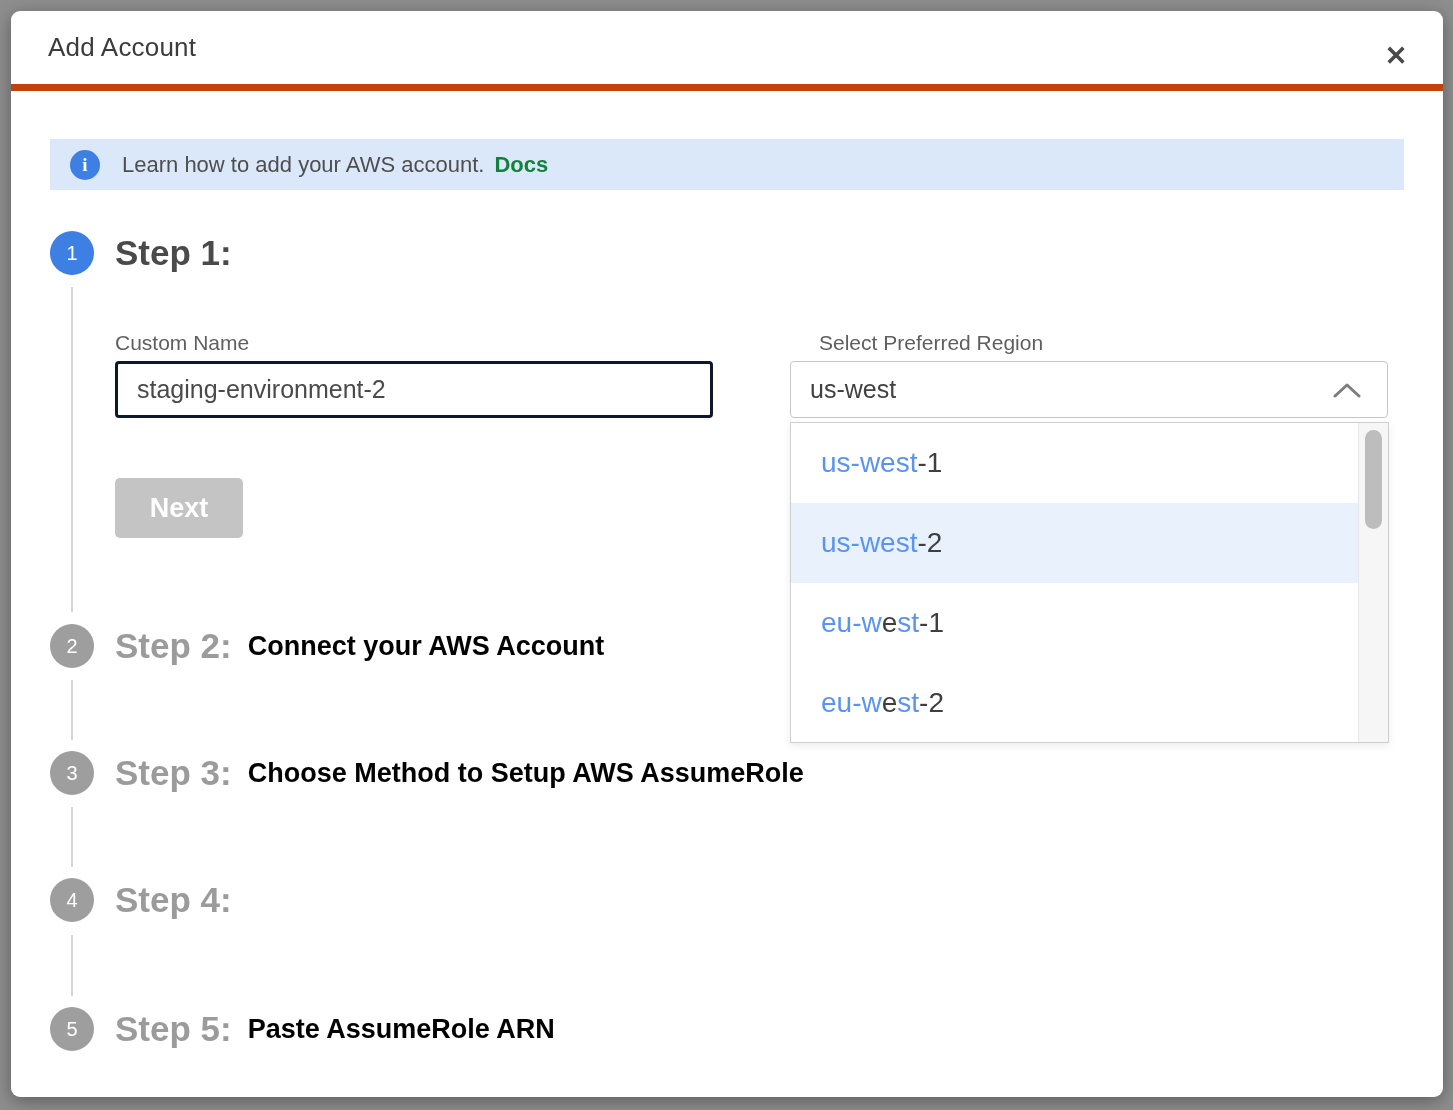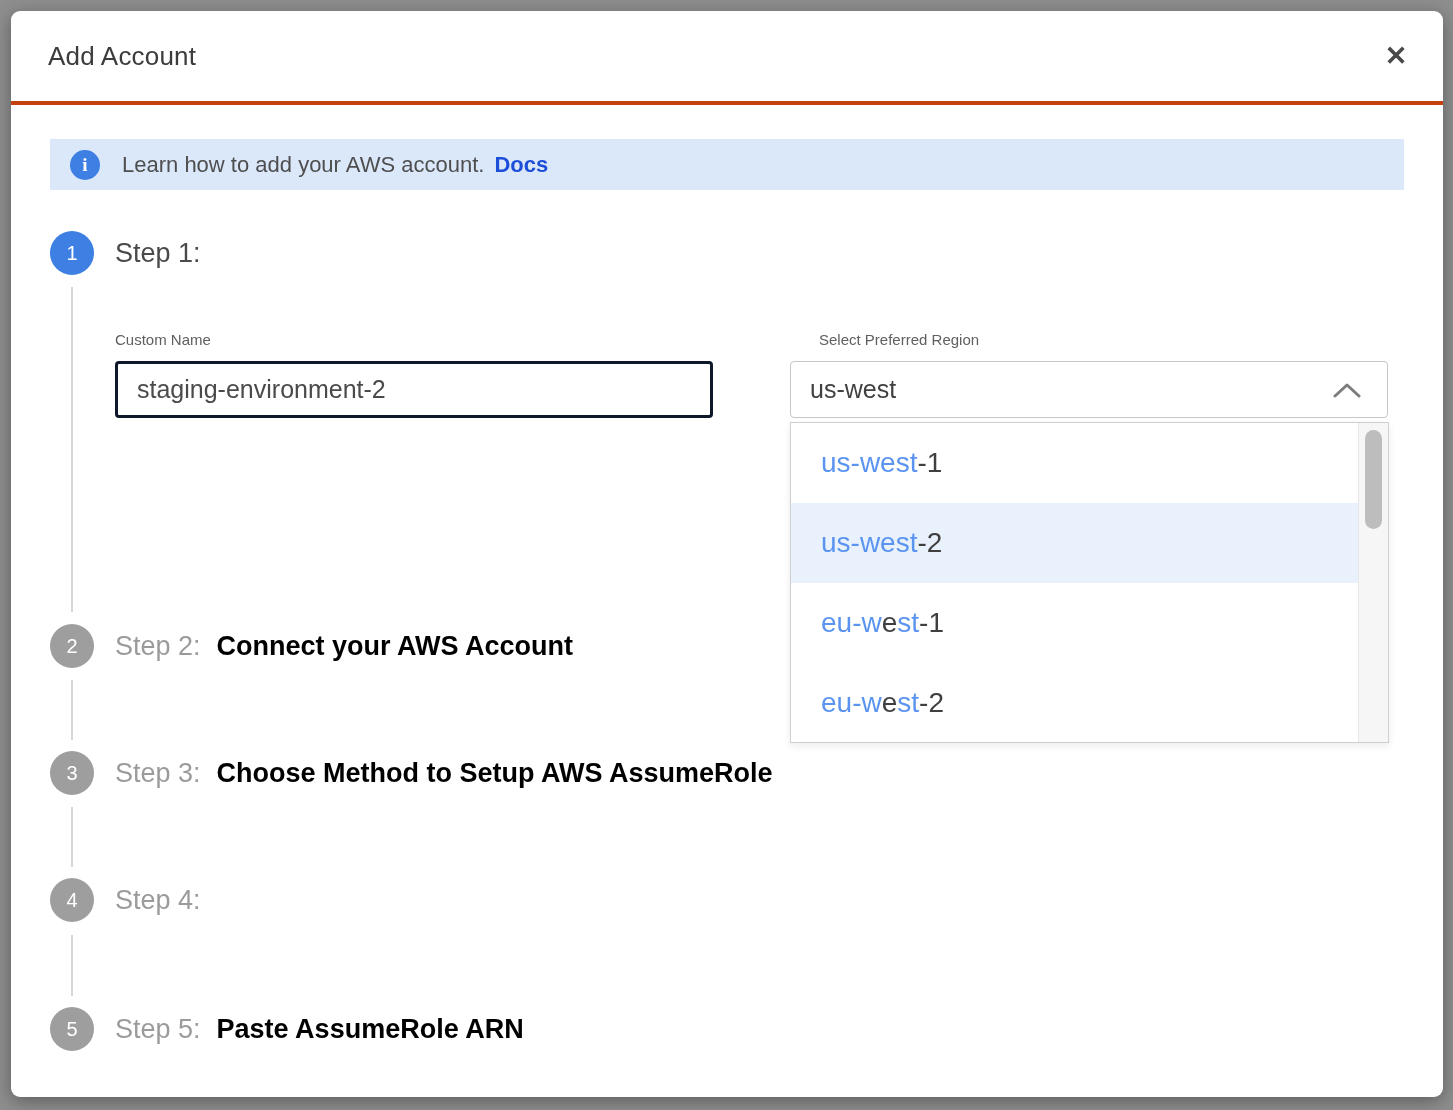--- a/index.html
+++ b/index.html
@@ -13,22 +13,22 @@
   .modal {
     position: absolute;
     left: 11px; top: 11px;
     width: 1432px; height: 1086px;
     background: #ffffff;
     border-radius: 9px;
     box-shadow: 0 4px 18px rgba(0,0,0,0.35);
   }
   
   .modal-header {
-    position: absolute; left: 0; top: 0; right: 0; height: 94px;
-    border-bottom: 4px solid #c2410c;
+    position: absolute; left: 0; top: 0; right: 0; height: 80px;
+    border-bottom: 7px solid #c2410c;
     display: flex; align-items: center;
   }
   .modal-title {
     margin-left: 37px;
     font-size: 26px; color: #3c3c3c; font-weight: 400;
     letter-spacing: 0.2px;
   }
   .close-btn {
     position: absolute; right: 28px; top: 26px;
     width: 38px; height: 38px;
@@ -45,47 +45,47 @@
   }
   .info-icon {
     width: 30px; height: 30px; border-radius: 50%;
     background: #3d7fe3; color: #ffffff;
     display: flex; align-items: center; justify-content: center;
     font-size: 19px; font-weight: 700;
     font-family: "Liberation Serif", serif;
     margin-left: 20px; flex: 0 0 auto;
   }
   .banner-text { margin-left: 22px; font-size: 22px; color: #4e4e4e; }
-  .banner-link { margin-left: 10px; font-size: 22px; color: #1d4ed8; font-weight: 700; text-decoration: none; cursor: pointer; }
+  .banner-link { margin-left: 10px; font-size: 22px; color: #15803d; font-weight: 700; text-decoration: none; cursor: pointer; }
   
   .step-row {
     position: absolute; left: 39px; height: 44px;
     display: flex; align-items: center;
   }
   .step-circle {
     width: 44px; height: 44px; border-radius: 50%;
     display: flex; align-items: center; justify-content: center;
     color: #ffffff; font-size: 20px; flex: 0 0 auto;
   }
   .step-circle.active { background: #3d7fe3; }
   .step-circle.inactive { background: #9e9e9e; }
-  .step-prefix { margin-left: 21px; font-size: 27px; font-weight: 400; white-space: pre; }
+  .step-prefix { margin-left: 21px; font-size: 35px; font-weight: 700; white-space: pre; }
   .step-title { margin-left: 16px; font-size: 27px; font-weight: 700; white-space: pre; }
   .step-row.active .step-prefix { color: #4a4a4a; }
   .step-row.active .step-title { color: #3a3a3a; }
   .step-row.inactive .step-prefix { color: #9b9b9b; }
   .step-row.inactive .step-title { color: #000000; }
   .connector {
     position: absolute; left: 60px; width: 2px;
     background: #d6d6d6;
   }
   
   .field-label {
     position: absolute; top: 320px;
-    font-size: 15px; color: #5f5f5f;
+    font-size: 21px; color: #5f5f5f;
   }
   .text-input {
     position: absolute; top: 350px;
     width: 598px; height: 57px;
     border: 3px solid #0f172a; border-radius: 4px;
     font-family: "Liberation Sans", sans-serif;
     font-size: 25px; color: #4a4a4a;
     padding-left: 19px; background: #ffffff; outline: none;
   }
   .select-box {
@@ -163,20 +163,21 @@
   <input class="text-input" style="left: 104px;" type="text" value="staging-environment-2">
 
   <div class="field-label" style="left:808px;text-align:center;">Select Preferred Region</div>
   <div class="select-box">
     <div class="select-value">us-west</div>
     <svg class="chevron" width="28" height="15" viewBox="0 0 28 15">
       <polyline points="2,13 14,2 26,13" fill="none" stroke="#7d7d7d" stroke-width="3" stroke-linecap="round" stroke-linejoin="round"></polyline>
     </svg>
   </div>
 
+  <button class="next-btn" disabled="">Next</button>
 
   <div class="dropdown-panel">
     <div class="option-list" id="option-list">
         <div class="option-row">
           <span class="hl">us-west</span>
           <span class="plain">-1</span>
         </div>
         <div class="option-row selected">
           <span class="hl">us-west</span>
           <span class="plain">-2</span>

